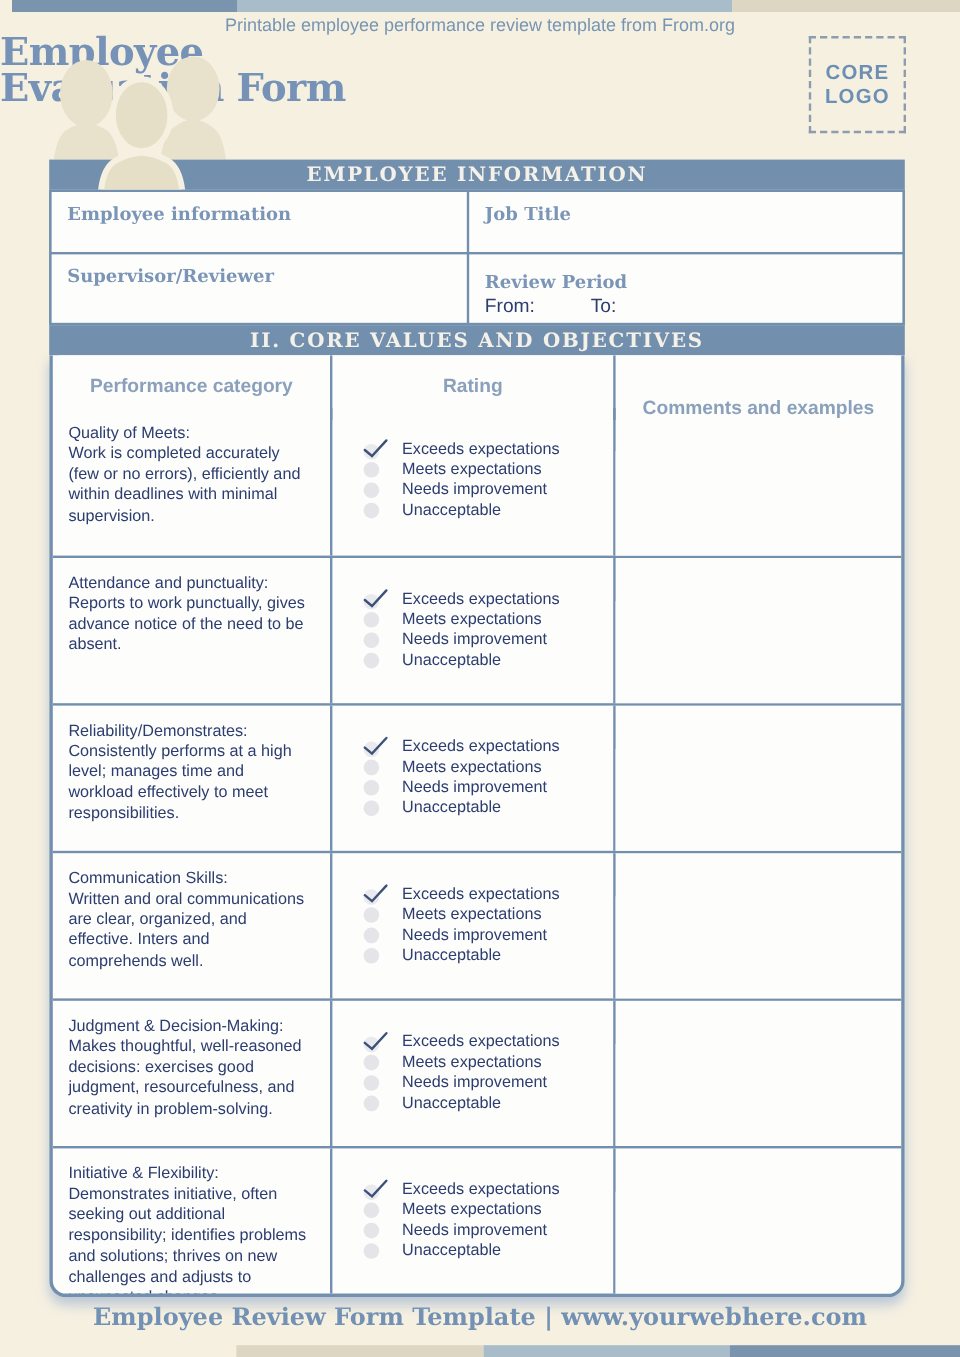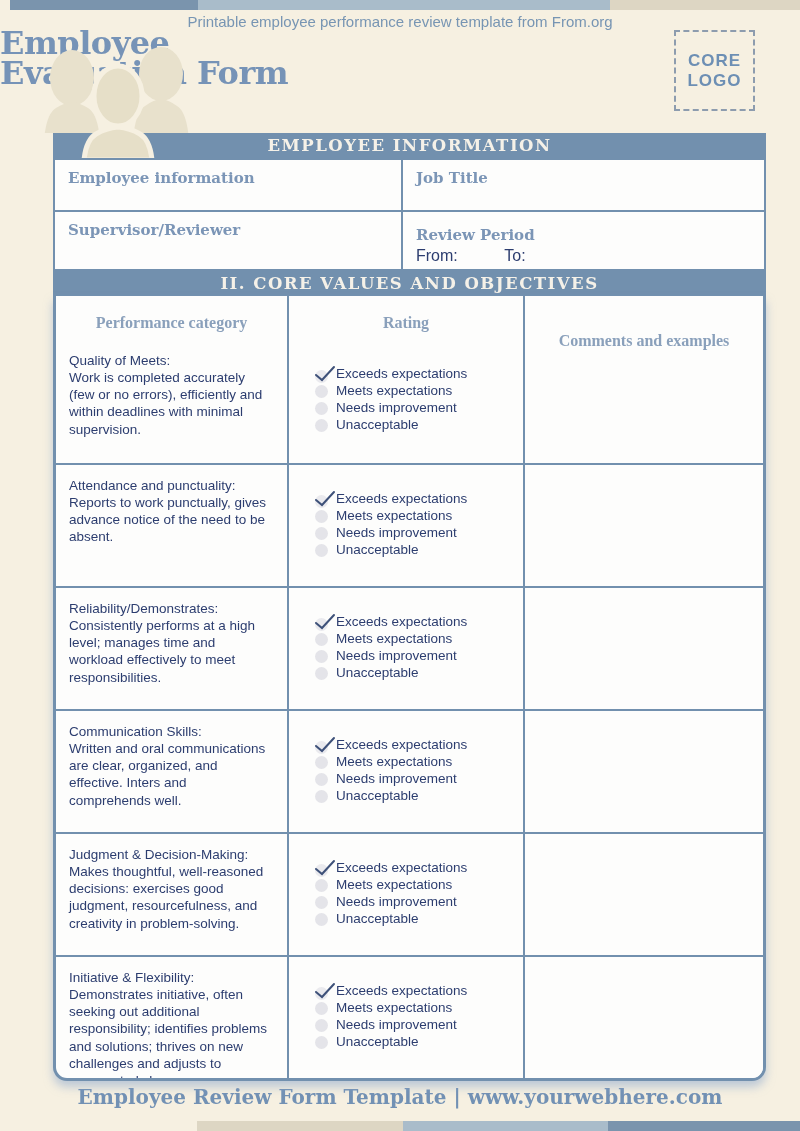--- a/index.html
+++ b/index.html
@@ -28,21 +28,21 @@
     position:absolute; top:30px; left:674px; width:81px; height:81px;
     border:2px dashed #8d9cae; display:flex; flex-direction:column;
     align-items:center; justify-content:center;
     font-weight:bold; font-size:17px; letter-spacing:1px; color:#6d8fb4;
     line-height:1.15;
   }
   
   .silhouettes-back { position:absolute; top:46px; left:42px; z-index:1; }
   .silhouettes-front { position:absolute; top:46px; left:42px; z-index:3; pointer-events:none; }
   
-  .form { position:absolute; top:133px; left:53px; width:713px; z-index:2; }
+  .form { position:absolute; top:133px; left:41px; width:713px; z-index:2; }
   .section-bar {
     height:25px; background:#7290ae; color:#f5f1e8; text-align:center;
     font-family:"DejaVu Serif", serif; font-weight:bold; font-size:16.5px;
     letter-spacing:1.5px; line-height:25px;
   }
   .info-grid {
     display:grid; grid-template-columns:346px 1fr; grid-template-rows:50px 57px;
     background:#7290ae; border:2px solid #7290ae; gap:2px;
   }
   .info-cell { background:#fdfdfc; padding:9px 13px; }
@@ -57,26 +57,26 @@
     border-radius:0 0 14px 14px; overflow:hidden; background:#fdfdfc;
     box-shadow:0 6px 10px rgba(140,168,205,0.55);
   }
   .trow { display:grid; grid-template-columns:233px 236px 1fr; }
   .trow + .trow { border-top:2px solid #7290ae; }
   .tcell { border-right:2px solid #7290ae; }
   .tcell:last-child { border-right:none;margin-top:36px; }
   .thead-row { height:44px; }
   .thead-row .tcell {
     display:flex; align-items:center; justify-content:center;
-    font-family:Liberation Serif, serif; font-weight:bold; font-size:16px; color:#8aa0bb;
+    font-family:Liberation Sans, sans-serif; font-weight:bold; font-size:16px; color:#8aa0bb;
   }
   .data-row { height:123px; }
   .cat-cell { padding:12px 15px 0 13px; font-size:13.5px; line-height:1.27; color:#2c3d6f; }
   .rating-cell { padding:25px 0 0 25px; }
-  .opt { display:flex; align-items:center; gap:0; height:17px; }
+  .opt { display:flex; align-items:center; gap:11px; height:17px; }
   .opt-label { font-size:13.5px; color:#2c3d6f; white-space:nowrap; }
   .opt-icon { position:relative; width:22px; height:16px; flex:0 0 22px; }
   .opt-icon .circle {
     position:absolute; left:1px; top:2px; width:13px; height:13px;
     border-radius:50%; background:#e4e4e9;
   }
   .opt-icon .circle.faint { background:#eaeaee; top:4px; }
   .opt-icon svg.check { position:absolute; left:0; top:-1px; }
   .opt-icon svg.check path { stroke:#3e5179; stroke-width:2; fill:none; stroke-linecap:round; }
   .comments-cell { background:#fdfdfc; }

